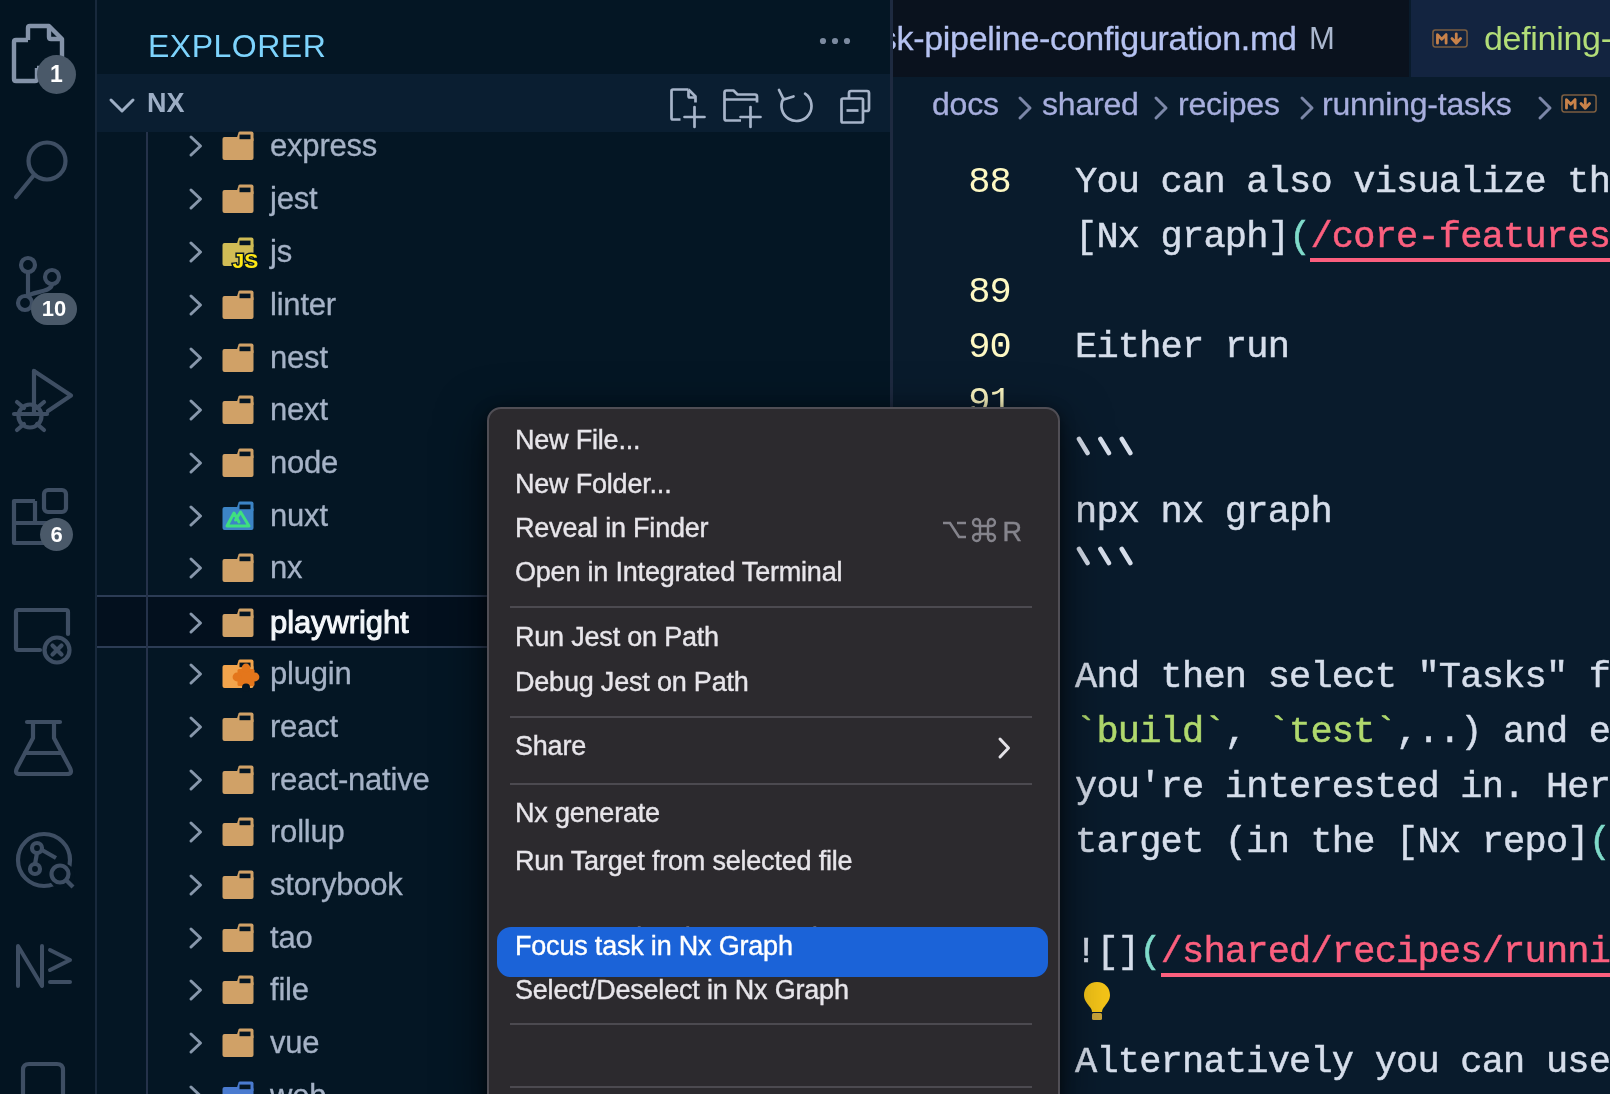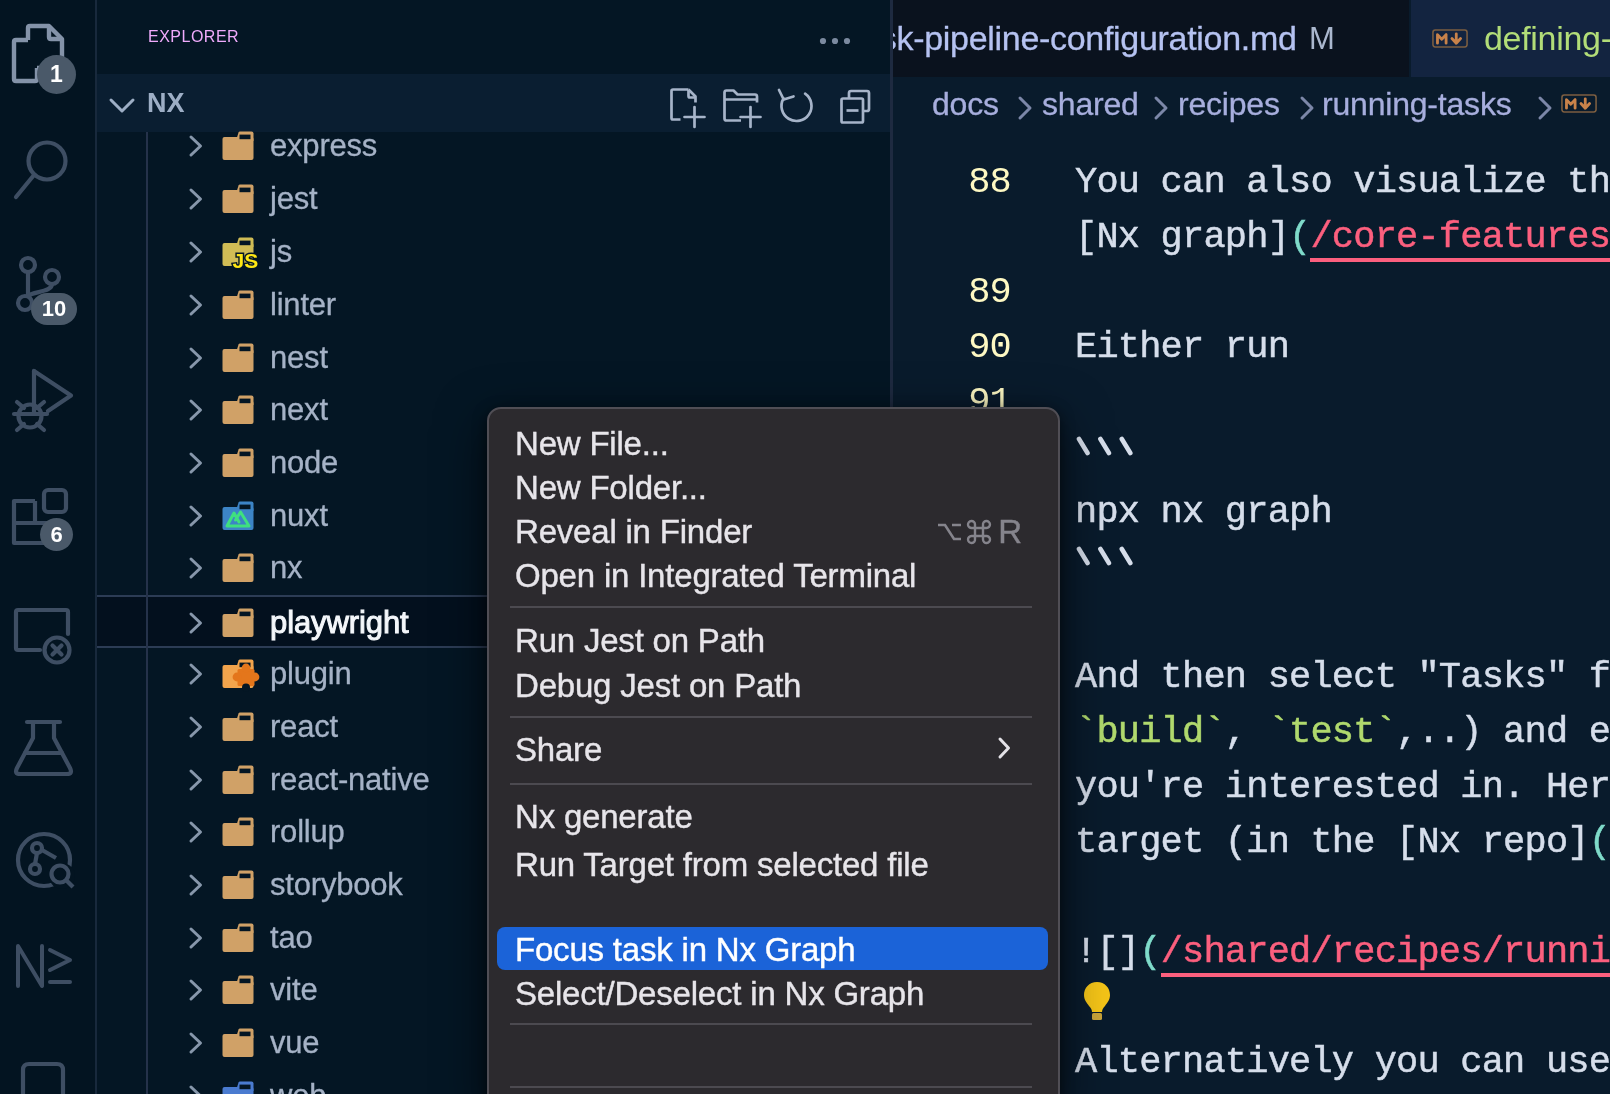--- a/index.html
+++ b/index.html
@@ -1,39 +1,39 @@
 <!DOCTYPE html>
 <html><head>
 <meta charset="utf-8">
 <style>
 html,body{margin:0;padding:0;}
 body{width:1610px;height:1094px;position:relative;overflow:hidden;background:#091b2c;font-family:"Liberation Sans",sans-serif;}
 .abs{position:absolute;}
 #activitybar{left:0;top:0;width:95px;height:1094px;background:#031421;border-right:2px solid #18293c;}
 #sidebar{left:97px;top:0;width:793px;height:1094px;background:#041624;}
-#explorer-title{left:148px;top:28px;font-size:16px;color:#f0abfc;letter-spacing:0.5px;}
+#explorer-title{left:148px;top:28px;font-size:32px;color:#7dd3fc;letter-spacing:0.5px;}
 #nxheader{left:97px;top:74px;width:793px;height:58px;background:#0a1e31;}
 #indent-guide{left:146px;top:132px;width:2px;height:962px;background:#25324a;}
 #nxlabel{left:147px;top:88px;font-size:27px;font-weight:bold;color:#9daec5;}
 .treerow{left:97px;width:793px;height:53px;}
 .treelabel{position:absolute;left:270px;top:8px;font-size:31px;color:#a5b2c6;letter-spacing:-0.2px;-webkit-text-stroke:0.3px currentColor;}
 .ficon{position:absolute;left:222px;top:11px;}
 #editor-border{left:890px;top:0;width:3px;height:1094px;background:#1e2a40;}
 #tab1{left:893px;top:0;width:516px;height:77px;background:#0a121e;overflow:hidden;}
 #tab1 .fname{position:absolute;top:19px;left:-41px;white-space:nowrap;font-size:34px;color:#b5c2f1;letter-spacing:-0.3px;-webkit-text-stroke:0.3px currentColor;}
 #tab1 .gitm{position:absolute;top:21px;left:416px;font-size:31px;color:#aab7ce;}
 #tab2{left:1411px;top:0;width:199px;height:77px;background:#132440;overflow:hidden;}
 .bc{position:absolute;top:86px;font-size:32px;color:#a7aedd;letter-spacing:-0.2px;-webkit-text-stroke:0.3px currentColor;}
 .codeline{position:absolute;left:1075px;white-space:pre;font-family:"Liberation Mono",monospace;font-size:37px;letter-spacing:-0.8px;color:#d6deeb;-webkit-text-stroke:0.5px currentColor;}
 .lnum{position:absolute;width:60px;text-align:right;left:951px;white-space:pre;font-family:"Liberation Mono",monospace;font-size:37px;letter-spacing:-0.8px;color:#fef9c3;}
 .teal{color:#7fdbca;}
 .pink{color:#fc5f7e;border-bottom:4px solid #fc5f7e;}
 .grn{color:#b0d96d;}
 #menu{left:487px;top:407px;width:569px;height:700px;background:#2c2a2e;border:2px solid #504e55;border-radius:14px;box-shadow:0 14px 50px rgba(0,0,0,0.6),0 4px 14px rgba(0,0,0,0.5);}
-.mitem{position:absolute;left:26px;width:517px;height:44px;font-size:33px;color:#e7e5ea;letter-spacing:-0.2px;-webkit-text-stroke:0.4px currentColor;}
+.mitem{position:absolute;left:26px;width:517px;height:44px;font-size:27px;color:#e7e5ea;letter-spacing:-0.2px;-webkit-text-stroke:0.4px currentColor;}
 .msep{position:absolute;left:21px;width:522px;height:2px;background:#4c4a50;}
 .mshort{position:absolute;right:9px;top:4px;color:#85848c;letter-spacing:1px;}
 .badge{position:absolute;background:#4a5969;border-radius:18px;color:#fff;font-weight:bold;font-size:22px;text-align:center;z-index:3;}
 </style>
 </head>
 <body>
 <div class="abs" id="activitybar"></div>
 <div class="abs" id="sidebar"></div>
 <div class="abs" id="nxheader"></div>
 <div class="abs treerow" style="top:120px;">
@@ -223,21 +223,21 @@
   </div>
 <div class="abs treerow" style="top:964px;">
     <svg class="abs" style="left:88px;top:13px" width="22" height="26" viewBox="0 0 22 26">
       <path d="M6 4 L15.5 13 L6 22" stroke="#8797ab" stroke-width="3" fill="none" stroke-linecap="round" stroke-linejoin="round"></path>
     </svg>
     <div class="ficon" style="left:125px;"><svg width="32" height="30" viewBox="0 0 32 30" style="overflow:visible">
         <rect x="0.5" y="6" width="31" height="23" rx="2" fill="#d0a167"></rect>
         <path d="M14.5 8 L16.5 1.5 Q16.9 0.5 18 0.5 H29.5 Q31.5 0.5 31.5 2.5 V10 Z" fill="#d0a167"></path>
         <rect x="17.5" y="3.6" width="11" height="4.6" fill="#041624"></rect>
       </svg></div>
-    <div class="treelabel" style="left:173px;">vite</div>
+    <div class="treelabel" style="left:173px;">file</div>
   </div>
 <div class="abs treerow" style="top:1017px;">
     <svg class="abs" style="left:88px;top:13px" width="22" height="26" viewBox="0 0 22 26">
       <path d="M6 4 L15.5 13 L6 22" stroke="#8797ab" stroke-width="3" fill="none" stroke-linecap="round" stroke-linejoin="round"></path>
     </svg>
     <div class="ficon" style="left:125px;"><svg width="32" height="30" viewBox="0 0 32 30" style="overflow:visible">
         <rect x="0.5" y="6" width="31" height="23" rx="2" fill="#d0a167"></rect>
         <path d="M14.5 8 L16.5 1.5 Q16.9 0.5 18 0.5 H29.5 Q31.5 0.5 31.5 2.5 V10 Z" fill="#d0a167"></path>
         <rect x="17.5" y="3.6" width="11" height="4.6" fill="#041624"></rect>
       </svg></div>
@@ -465,21 +465,21 @@
 <div class="msep" style="top:374px;"></div>
 <div class="mitem" style="top:385px;">
       <span style="position:absolute;left:0px;top:4px;">Nx generate</span>
     </div>
 <div class="mitem" style="top:429px;">
       <span style="position:absolute;left:0px;top:8px;">Run Target from selected file</span>
     </div>
 <div class="mitem" style="top:474px;margin-top:36px;">
       <span style="position:absolute;left:0px;top:4px;">Focus Project in Nx Graph</span>
     </div>
-<div class="mitem" style="left:8px;top:518px;width:551px;height:43px;background:#1b63d8;border-radius:8px;">
+<div class="mitem" style="left:8px;top:518px;width:551px;height:50px;background:#1b63d8;border-radius:14px;">
       <span style="position:absolute;left:18px;top:4px;color:#fff;">Focus task in Nx Graph</span>
     </div>
 <div class="mitem" style="top:562px;">
       <span style="position:absolute;left:0px;top:4px;">Select/Deselect in Nx Graph</span>
     </div>
 <div class="msep" style="top:614px;"></div>
 <div class="msep" style="top:677px;"></div>
 </div>
 
 </body></html>

